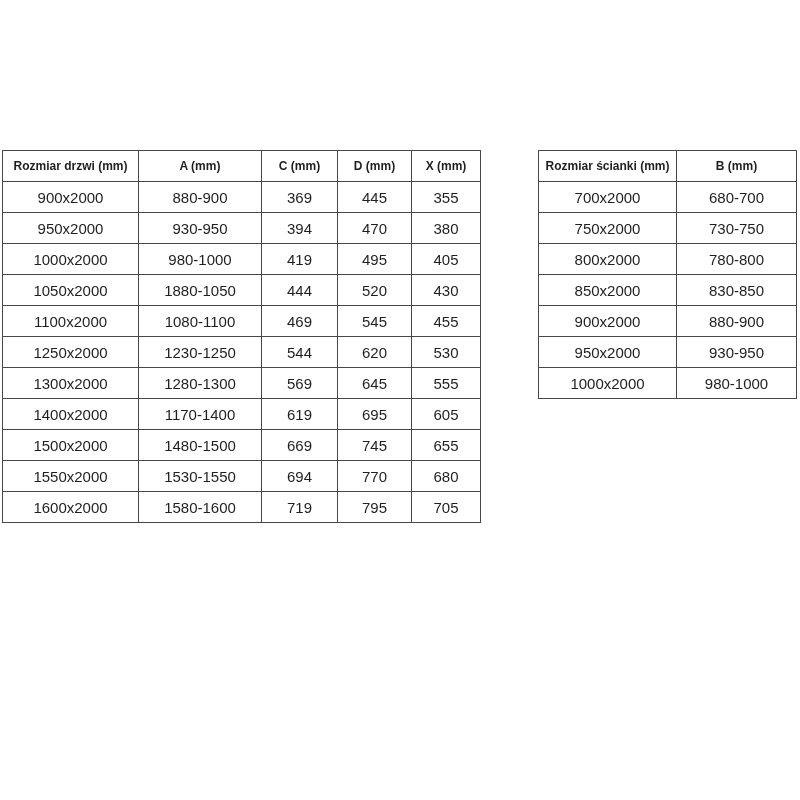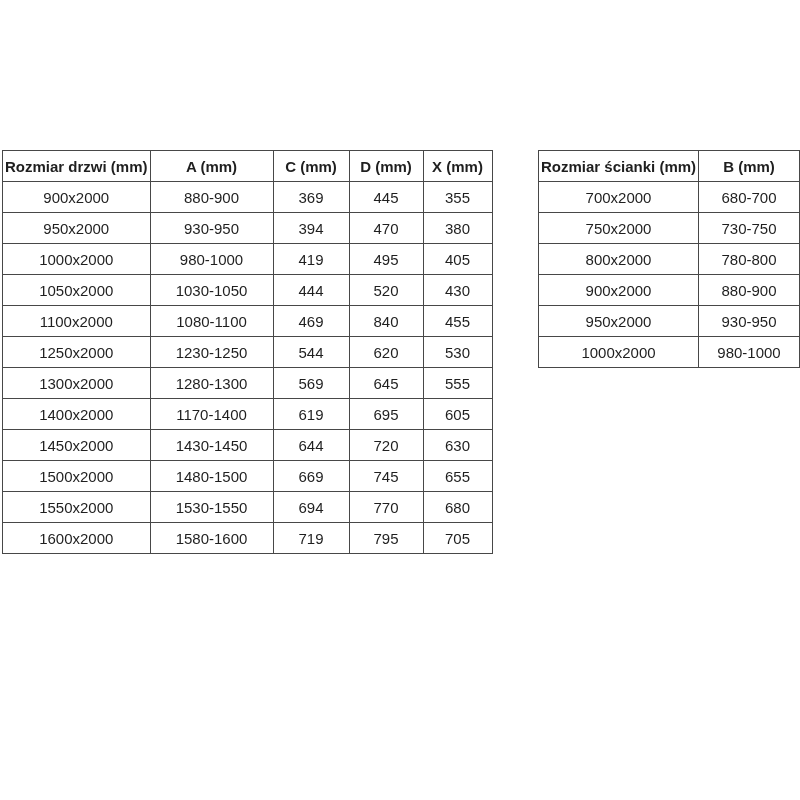--- a/index.html
+++ b/index.html
@@ -30,21 +30,21 @@
     vertical-align: middle;
     height: 30px;
     padding: 0 2px;
     font-size: 15px;
     color: #1f1f1f;
     white-space: nowrap;
     overflow: hidden;
   }
   table.spec th {
     font-weight: bold;
-    font-size: 15px;
+    font-size: 12px;
   }
   #table-0 { left: 2px; }
   #table-0 col:nth-child(1) { width: 136px; }
   #table-0 col:nth-child(2) { width: 123px; }
   #table-0 col:nth-child(3) { width: 76px; }
   #table-0 col:nth-child(4) { width: 74px; }
   #table-0 col:nth-child(5) { width: 69px; }
   #table-1 { left: 538px; padding-left: 22px; }
   #table-1 col:nth-child(1) { width: 138px; }
   #table-1 col:nth-child(2) { width: 120px; }
@@ -88,30 +88,30 @@
           </tr>
           <tr>
             <td>1000x2000</td>
             <td>980-1000</td>
             <td>419</td>
             <td>495</td>
             <td>405</td>
           </tr>
           <tr>
             <td>1050x2000</td>
-            <td>1030-1050</td>
+            <td>1880-1050</td>
             <td>444</td>
             <td>520</td>
             <td>430</td>
           </tr>
           <tr>
             <td>1100x2000</td>
             <td>1080-1100</td>
             <td>469</td>
-            <td>840</td>
+            <td>545</td>
             <td>455</td>
           </tr>
           <tr>
             <td>1250x2000</td>
             <td>1230-1250</td>
             <td>544</td>
             <td>620</td>
             <td>530</td>
           </tr>
           <tr>
@@ -120,27 +120,20 @@
             <td>569</td>
             <td>645</td>
             <td>555</td>
           </tr>
           <tr>
             <td>1400x2000</td>
             <td>1170-1400</td>
             <td>619</td>
             <td>695</td>
             <td>605</td>
-          </tr>
-          <tr>
-            <td>1450x2000</td>
-            <td>1430-1450</td>
-            <td>644</td>
-            <td>720</td>
-            <td>630</td>
           </tr>
           <tr>
             <td>1500x2000</td>
             <td>1480-1500</td>
             <td>669</td>
             <td>745</td>
             <td>655</td>
           </tr>
           <tr>
             <td>1550x2000</td>
@@ -176,20 +169,24 @@
           </tr>
           <tr>
             <td>750x2000</td>
             <td>730-750</td>
           </tr>
           <tr>
             <td>800x2000</td>
             <td>780-800</td>
           </tr>
           <tr>
+            <td>850x2000</td>
+            <td>830-850</td>
+          </tr>
+          <tr>
             <td>900x2000</td>
             <td>880-900</td>
           </tr>
           <tr>
             <td>950x2000</td>
             <td>930-950</td>
           </tr>
           <tr>
             <td>1000x2000</td>
             <td>980-1000</td>

